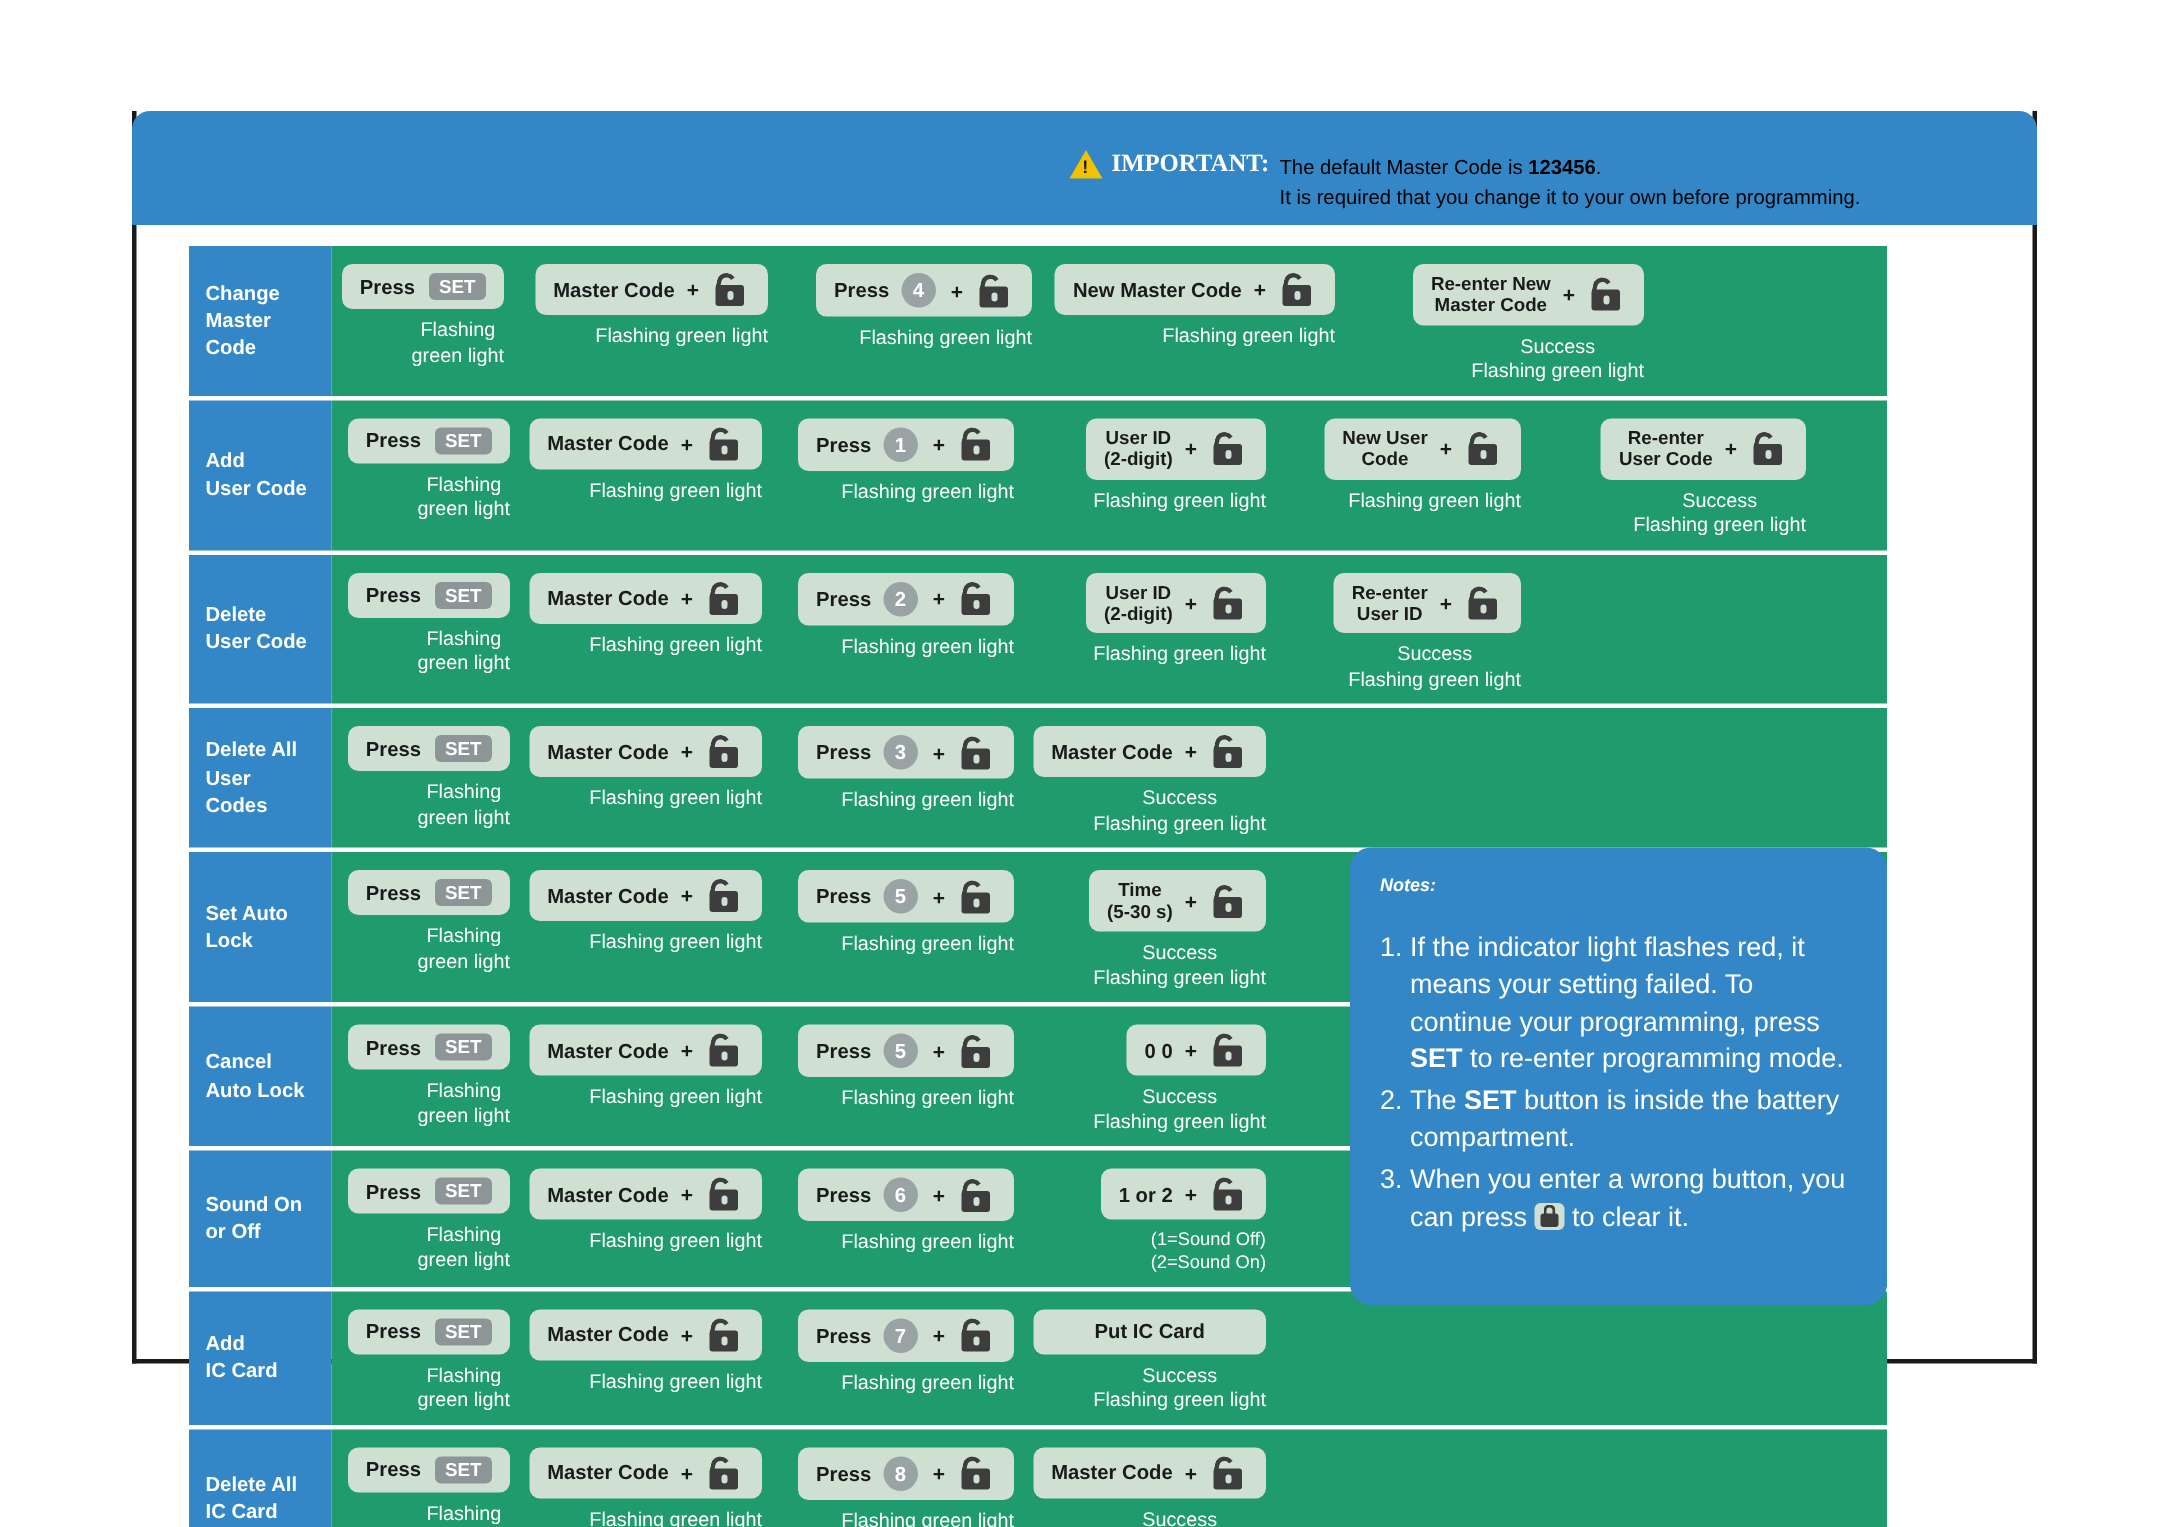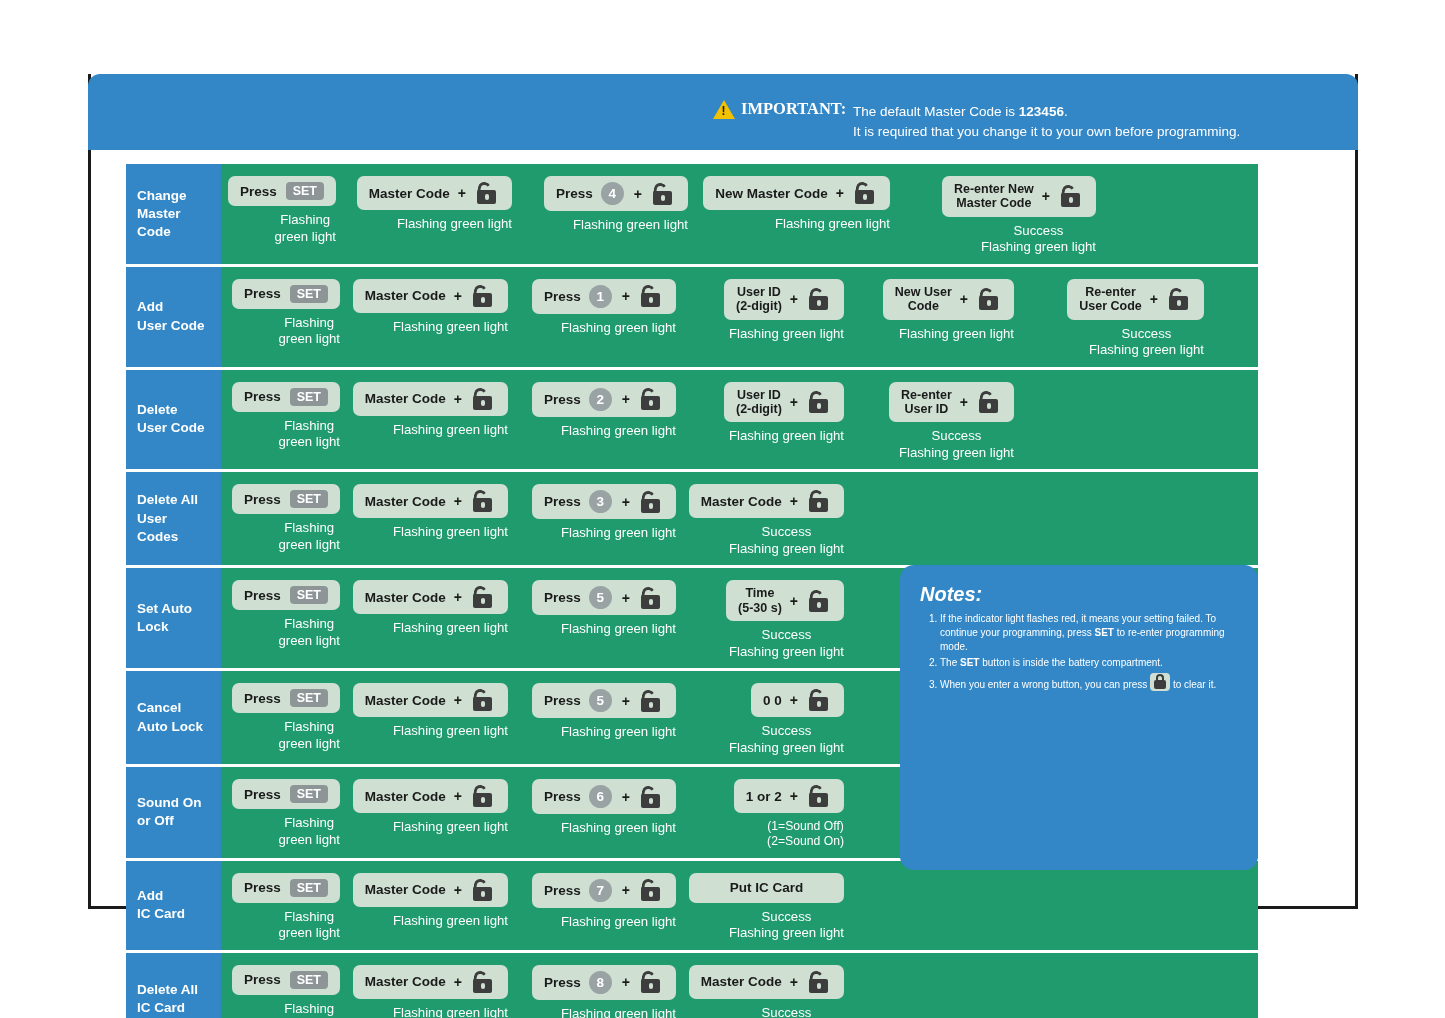--- a/index.html
+++ b/index.html
@@ -61,21 +61,21 @@
   }
   .important-label {
     color:#ffffff;
     font-size:16.5px;
     font-weight:bold;
     font-family:Liberation Serif, serif;
   }
   .important-text {
     position:absolute;
     left:765px; top:28px;
-    color:#ffffff;
+    color:#000000;
     font-size:13.5px;
     line-height:1.45;
     width:490px;
   }
   .important-text b { font-weight:bold; }
 
   
   .table {
     position:absolute;
     left:126px; top:164px;
@@ -202,28 +202,28 @@
   .notes {
     position:absolute;
     left:900px; top:565px;
     width:358px; height:305px;
     background:#3387c6;
     border-radius:14px;
     color:#ffffff;
     padding:18px 20px;
   }
   .notes-title {
-    font-size:20px;
+    font-size:12px;
     font-weight:bold;
     font-style:italic;
-    margin-bottom:6px;
+    margin-bottom:22px;
   }
   .notes ol {
     margin:0; padding-left:20px;
-    font-size:10px;
+    font-size:18px;
     line-height:1.38;
   }
   .notes li { margin-bottom:3px; }
   .notes b { font-weight:bold; }
   .inline-lock {
     display:inline-block;
     width:20px;height:18px;
     position:relative;
     vertical-align:-3px;
     background:#cfe0d3;

